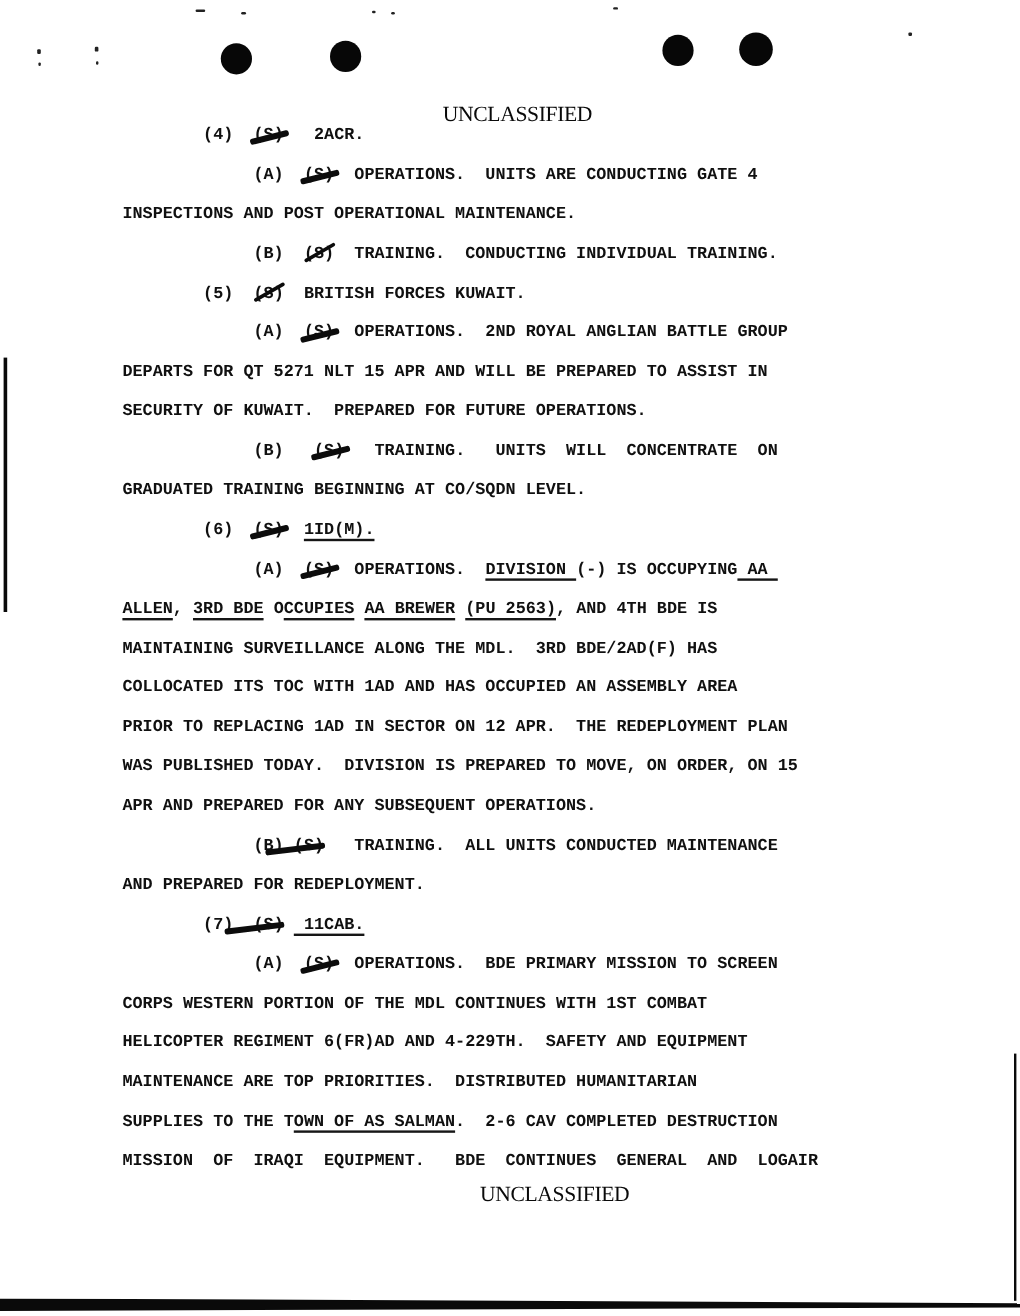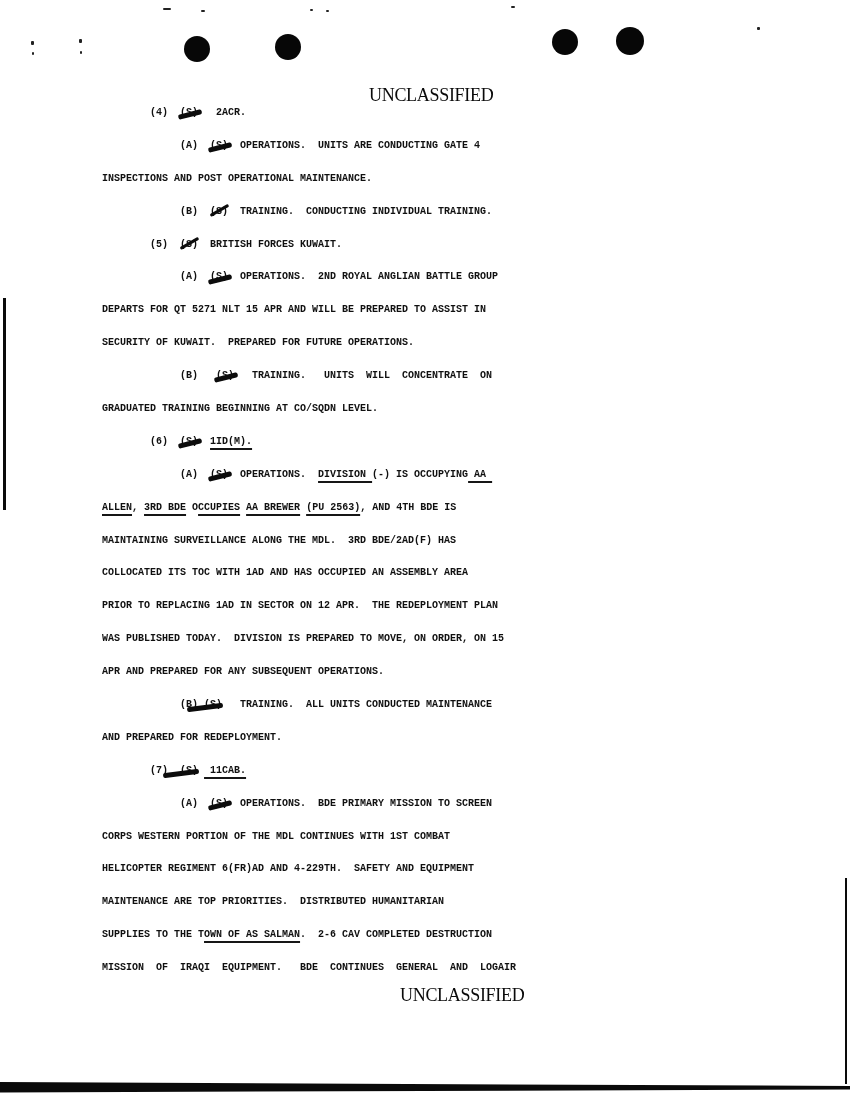--- a/index.html
+++ b/index.html
@@ -22,21 +22,21 @@
   }
   #banner-top    { left:369px; top:85px; }
   #banner-bottom { left:400px; top:985px; }
 
   
   #doc-lines {
     position:absolute;
     left:102px; top:97px; right:0;
     font-family:"Liberation Mono", monospace;
     font-weight:700;
-    font-size:10px;
+    font-size:14px;
     line-height:32.9px;
     white-space:pre;
     color:#101010;
   }
   .line { height:32.9px; }
   .seg { position:relative; display:inline-block; }
   .u {
     text-decoration:underline;
     text-decoration-thickness:2px;
     text-underline-offset:4px;

